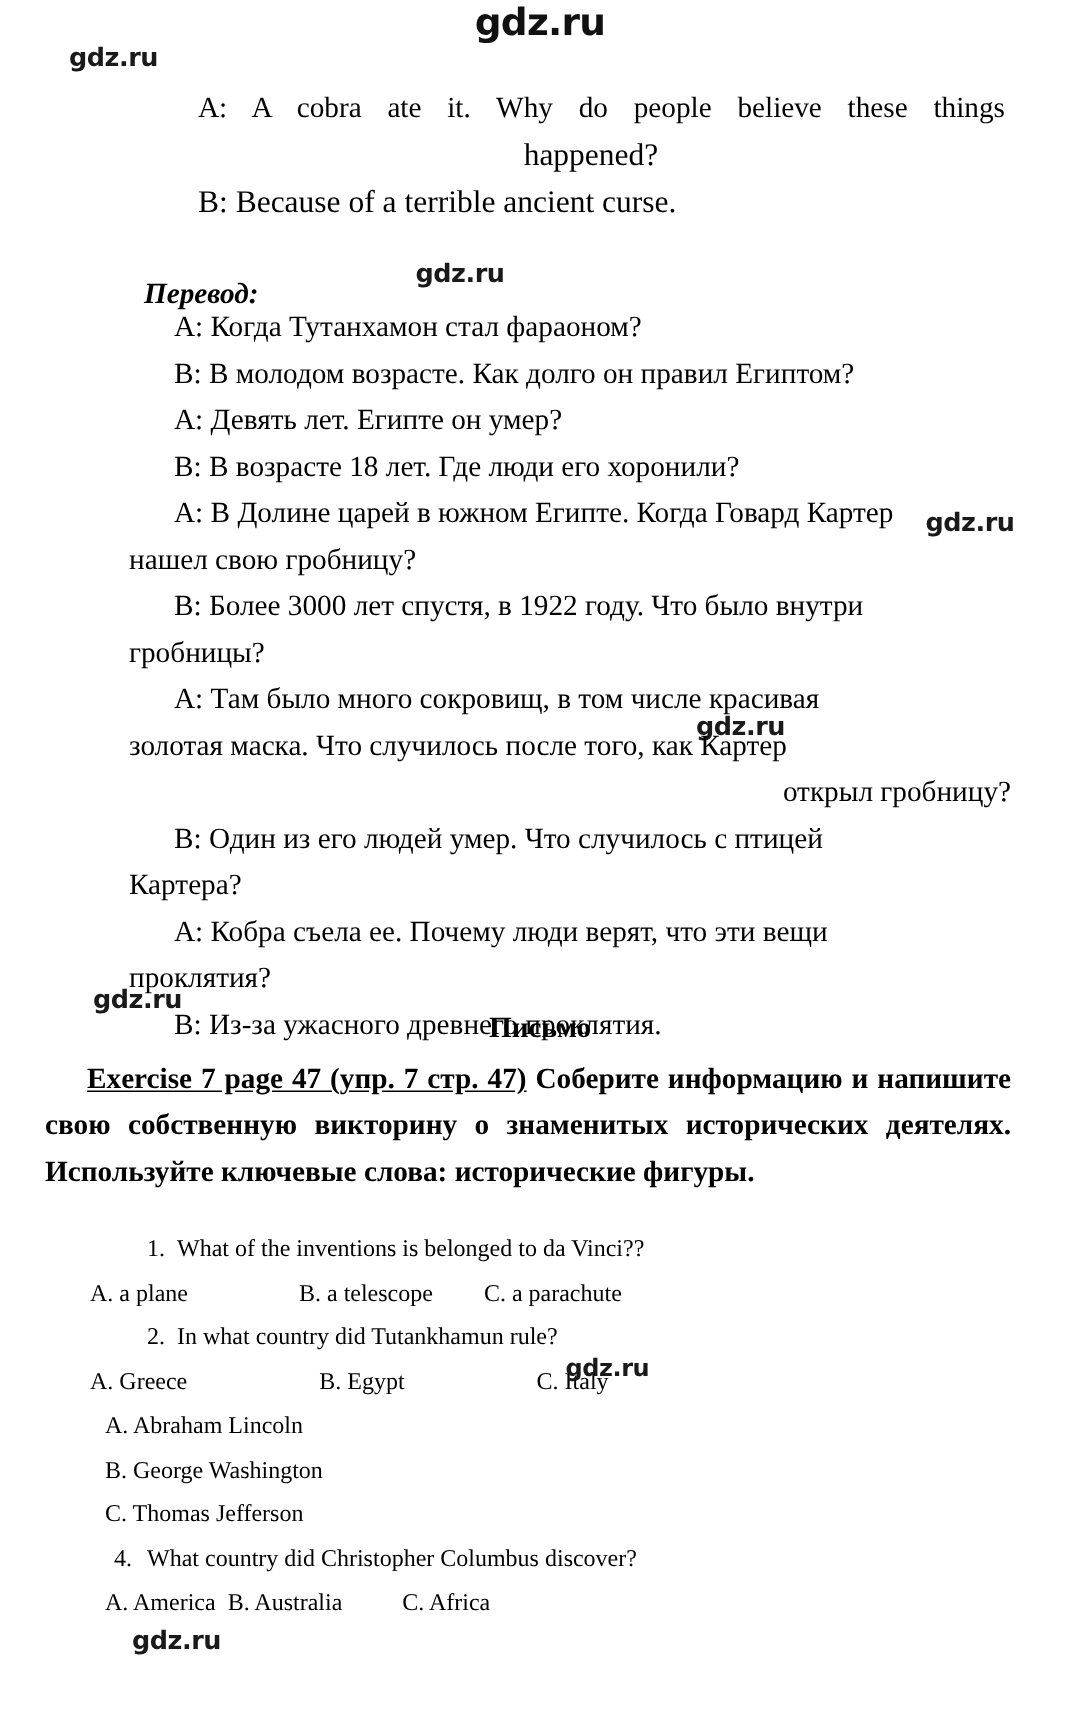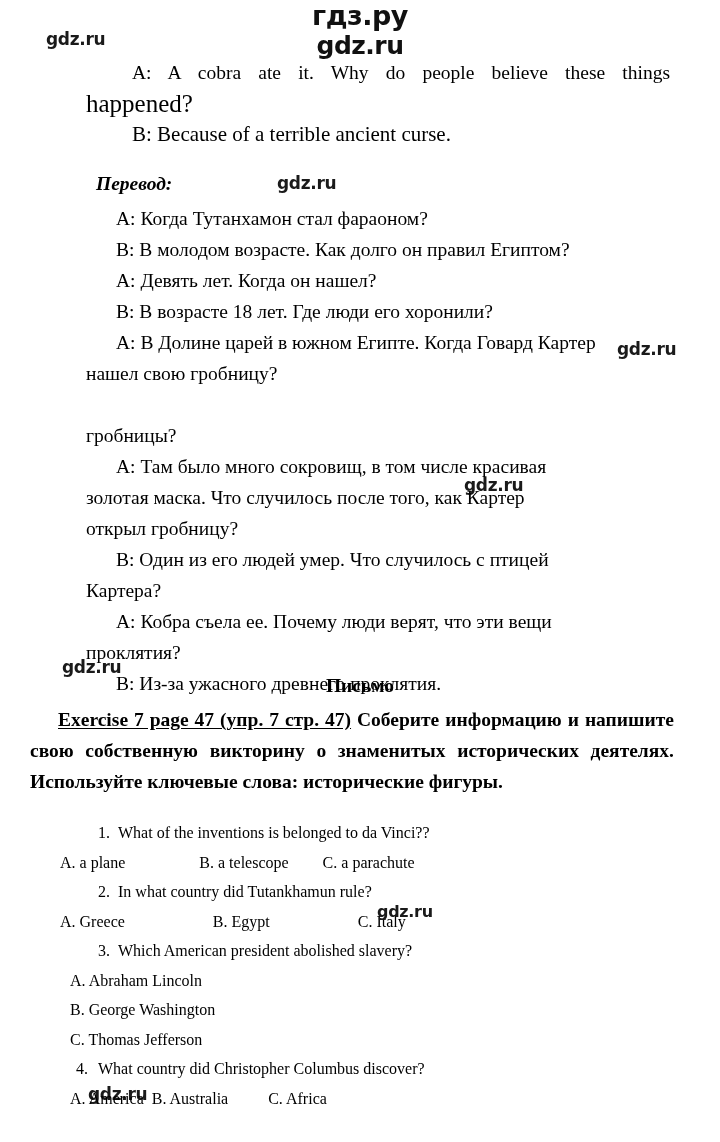--- a/index.html
+++ b/index.html
@@ -70,21 +70,21 @@
     text-align: justify;
     text-justify: inter-word;
   }
   .eng .ind { display: inline-block; width: 42px; }
 
   #dlg-top { left: 90px; top: 57px; width: 580px; }
 
   .perevod-label {
     position: absolute;
     left: 96px;
-    top: 173px;
+    top: 186px;
     font-size: 19.5px;
     font-weight: 700;
     font-style: italic;
   }
 
   .ru {
     position: absolute;
     font-size: 19.5px;
     line-height: 31.2px;
     text-align: justify;
@@ -137,69 +137,71 @@
   .q-num  { display: inline-block; width: 58px; text-align: left; padding-left: 38px; box-sizing: border-box; }
   .q-num-flat { display: inline-block; width: 38px; text-align: left; padding-left: 16px; box-sizing: border-box; }
   .bold { font-weight: 400; }
   .opt-pad { display: inline-block; }
 </style>
 </head>
 <body>
 
 <div class="page">
 
-  <div class="wm-top">гдз.ру</div>
   <div class="wm wm-s wm-a">gdz.ru</div>
   <div class="wm wm-s wm-b">gdz.ru</div>
   <div class="wm wm-s wm-c">gdz.ru</div>
   <div class="wm wm-s wm-d">gdz.ru</div>
   <div class="wm wm-s wm-e">gdz.ru</div>
   <div class="wm wm-s wm-g">gdz.ru</div>
   <div class="wm-bottom">gdz.ru</div>
 
   <div class="eng" id="dlg-top">
     <span class="ind"></span><span>A: A cobra ate it. Why do people believe these things</span>
     <span style="display:inline-block;width:100%;height:0"></span>
   </div>
-  <div style="position:absolute;left:86px;top:88px;width:580px;font-size:25px;line-height:31px;">happened?</div>
+  <div style="position:absolute;left:104px;top:88px;width:580px;font-size:21px;line-height:31px;text-align:center;">happened?</div>
   <div style="position:absolute;left:132px;top:119px;width:560px;font-size:21px;line-height:31px;">B: Because of a terrible ancient curse.</div>
 
   <div class="perevod-label">Перевод:</div>
 
   <div class="ru nojust" id="ru1">
     <span class="ind"></span><span>A: Когда Тутанхамон стал фараоном?</span>
   </div>
   <div class="ru nojust" id="ru2">
     <span class="ind"></span><span>B: В молодом возрасте. Как долго он правил Египтом?</span>
   </div>
   <div class="ru nojust" id="ru3">
-    <span class="ind"></span><span>A: Девять лет. Когда он нашел?</span>
+    <span class="ind"></span><span>A: Девять лет. Египте он умер?</span>
   </div>
   <div class="ru nojust" id="ru4">
     <span class="ind"></span><span>B: В возрасте 18 лет. Где люди его хоронили?</span>
   </div>
 
   <div class="ru" id="ru5" style="top:327px;">
     <span class="ind"></span><span>A: В Долине царей в южном Египте. Когда Говард Картер</span>
   </div>
   <div class="ru nojust" style="position:absolute;left:86px;top:358px;width:588px;">
     <span>нашел свою гробницу?</span>
   </div>
 
+  <div class="ru" id="ru6" style="top:389px;">
+    <span class="ind"></span><span>B: Более 3000 лет спустя, в 1922 году. Что было внутри</span>
+  </div>
   <div class="ru nojust" style="position:absolute;left:86px;top:420px;width:588px;">
     <span>гробницы?</span>
   </div>
 
   <div class="ru" id="ru7" style="top:451px;">
     <span class="ind"></span><span>A: Там было много сокровищ, в том числе красивая</span>
   </div>
   <div class="ru" style="position:absolute;left:86px;top:482px;width:588px;">
     <span>золотая маска. Что случилось после того, как Картер</span>
   </div>
-  <div class="ru nojust" style="position:absolute;left:86px;top:513px;width:588px;">
+  <div class="ru nojust" style="position:absolute;left:86px;top:513px;width:588px;text-align:right;">
     <span>открыл гробницу?</span>
   </div>
 
   <div class="ru nojust" style="position:absolute;left:86px;top:575px;width:588px;">
     <span>Картера?</span>
   </div>
   <div class="ru" style="position:absolute;left:86px;top:544px;width:588px;">
     <span class="ind"></span><span>B: Один из его людей умер. Что случилось с птицей</span>
   </div>
 
@@ -221,21 +223,20 @@
   </div>
 
   <div class="quiz">
 
     <div class="q-line"><span class="q-num">1.</span><span>What of the inventions is belonged to da Vinci??</span></div>
     <div class="q-line"><span>A. a plane</span><span class="opt-pad" style="width:74px"></span><span>B. a telescope</span><span class="opt-pad" style="width:34px"></span><span class="bold">C. a parachute</span></div>
 
     <div class="q-line"><span class="q-num">2.</span><span>In what country did Tutankhamun rule?</span></div>
     <div class="q-line"><span>A. Greece</span><span class="opt-pad" style="width:88px"></span><span class="bold">B. Egypt</span><span class="opt-pad" style="width:88px"></span><span>C. Italy</span></div>
 
-    <div class="q-line"><span class="q-num">3.</span><span>Which American president abolished slavery?</span></div>
     <div class="q-line" style="padding-left:10px"><span class="bold">A. Abraham Lincoln</span></div>
     <div class="q-line" style="padding-left:10px"><span>B. George Washington</span></div>
     <div class="q-line" style="padding-left:10px"><span>C. Thomas Jefferson</span></div>
 
     <div class="q-line"><span class="q-num-flat">4.</span><span>What country did Christopher Columbus discover?</span></div>
     <div class="q-line" style="padding-left:10px"><span class="bold">A. America</span><span class="opt-pad" style="width:8px"></span><span>B. Australia</span><span class="opt-pad" style="width:40px"></span><span>C. Africa</span></div>
 
   </div>
 
   <div class="wm wm-f">gdz.ru</div>

